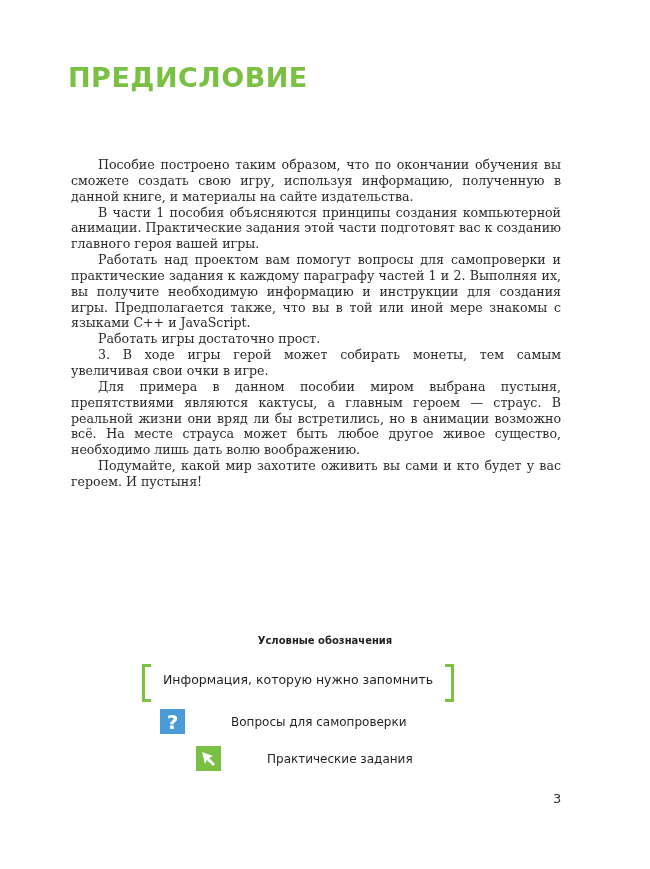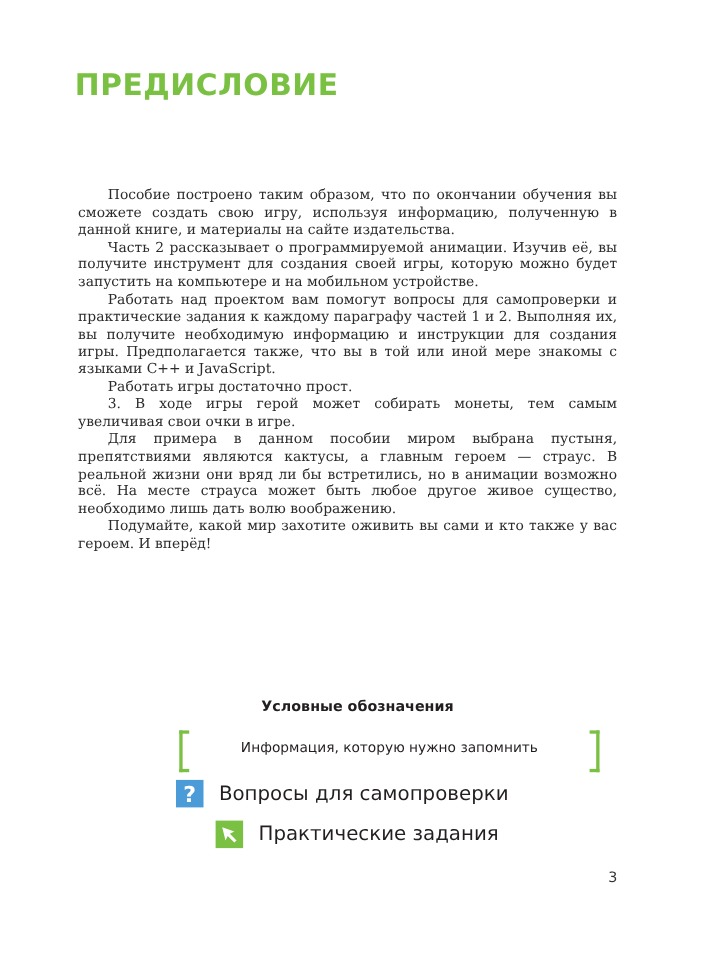--- a/index.html
+++ b/index.html
@@ -1,45 +1,45 @@
 <!DOCTYPE html>
 <html><head>
 <meta charset="utf-8">
 <style>
   html, body { margin: 0; padding: 0; background: #ffffff; }
   body { width: 650px; height: 869px; position: relative; overflow: hidden; font-family: "DejaVu Serif", serif; color: #231f20; }
   .title { position: absolute; left: 68px; top: 62px; font-family: "DejaVu Sans", sans-serif; font-weight: bold; font-size: 27px; color: #7ac143; letter-spacing: 0.5px; text-align: right; }
-  .body-text { position: absolute; left: 71px; top: 169px; width: 490px; font-family: "DejaVu Serif", serif; font-size: 12.6px; line-height: 15.85px; text-align: justify; color: #2b2b2b; }
+  .body-text { position: absolute; left: 71px; top: 157px; width: 490px; font-family: "DejaVu Serif", serif; font-size: 12.6px; line-height: 15.85px; text-align: justify; color: #2b2b2b; }
   .body-text p { margin: 0; text-indent: 27px; }
-  .legend-title { position: absolute; left: 0; width: 650px; top: 635px; text-align: center; font-family: "DejaVu Sans", sans-serif; font-weight: bold; font-size: 13px; color: #231f20; }
-  .bracket-box { position: absolute; left: 163px; top: 664px; width: 382px; height: 34px; }
+  .legend-title { position: absolute; left: 0; width: 650px; top: 635px; text-align: center; font-family: "DejaVu Sans", sans-serif; font-weight: bold; font-size: 10px; color: #231f20; }
+  .bracket-box { position: absolute; left: 142px; top: 664px; width: 312px; height: 34px; }
   .bracket-l, .bracket-r { position: absolute; top: 0; width: 6px; height: 32px; border: 3px solid #7ac143; }
   .bracket-l { left: 0; border-right: none; }
   .bracket-r { right: 0; border-left: none; }
   .bracket-text { position: absolute; left: 0; right: 0; top: 8px; text-align: center; font-family: "DejaVu Sans", sans-serif; font-size: 12.5px; color: #231f20; }
   .legend-row { position: absolute; left: 160px; display: flex; align-items: center; }
   .legend-icon { width: 25px; height: 25px; display: flex; align-items: center; justify-content: center; margin-right: 14px; }
   .icon-q { background: #4a9bd8; color: #fff; font-family: "DejaVu Sans", sans-serif; font-weight: bold; font-size: 20px; }
   .icon-arrow { background: #7ac143; }
-  .legend-label { font-family: "DejaVu Sans", sans-serif; font-size: 18px; color: #231f20; }
+  .legend-label { font-family: "DejaVu Sans", sans-serif; font-size: 12px; color: #231f20; margin-left: 32px; }
   .page-num { position: absolute; left: 553px; top: 791px; font-family: "DejaVu Sans", sans-serif; font-size: 13px; color: #333; }
 </style>
 </head>
 <body>
 
 <div class="title">ПРЕДИСЛОВИЕ</div>
 
 <div class="body-text">
   <p>Пособие построено таким образом, что по окончании обучения вы сможете создать свою игру, используя информацию, полученную в данной книге, и материалы на сайте издательства.</p>
-  <p>Часть 2 рассказывает о программируемой анимации. Изучив её, вы получите инструмент для создания своей игры, которую можно будет запустить на компьютере и на мобильном устройстве.</p>
+  <p>В части 1 пособия объясняются принципы создания компьютерной анимации. Практические задания этой части подготовят вас к созданию главного героя вашей игры.</p>
   <p>Работать над проектом вам помогут вопросы для самопроверки и практические задания к каждому параграфу частей 1 и 2. Выполняя их, вы получите необходимую информацию и инструкции для создания игры. Предполагается также, что вы в той или иной мере знакомы с языками C++ и JavaScript.</p>
   <p>Работать игры достаточно прост.</p>
   <p>3. В ходе игры герой может собирать монеты, тем самым увеличивая свои очки в игре.</p>
   <p>Для примера в данном пособии миром выбрана пустыня, препятствиями являются кактусы, а главным героем — страус. В реальной жизни они вряд ли бы встретились, но в анимации возможно всё. На месте страуса может быть любое другое живое существо, необходимо лишь дать волю воображению.</p>
-  <p>Подумайте, какой мир захотите оживить вы сами и кто также у вас героем. И вперёд!</p>
+  <p>Подумайте, какой мир захотите оживить вы сами и кто будет у вас героем. И пустыня!</p>
 </div>
 
 <div class="legend-title">Условные обозначения</div>
 
 <div class="bracket-box">
   <div class="bracket-l"></div>
   <div class="bracket-text">Информация, которую нужно запомнить</div>
   <div class="bracket-r"></div>
 </div>
 

